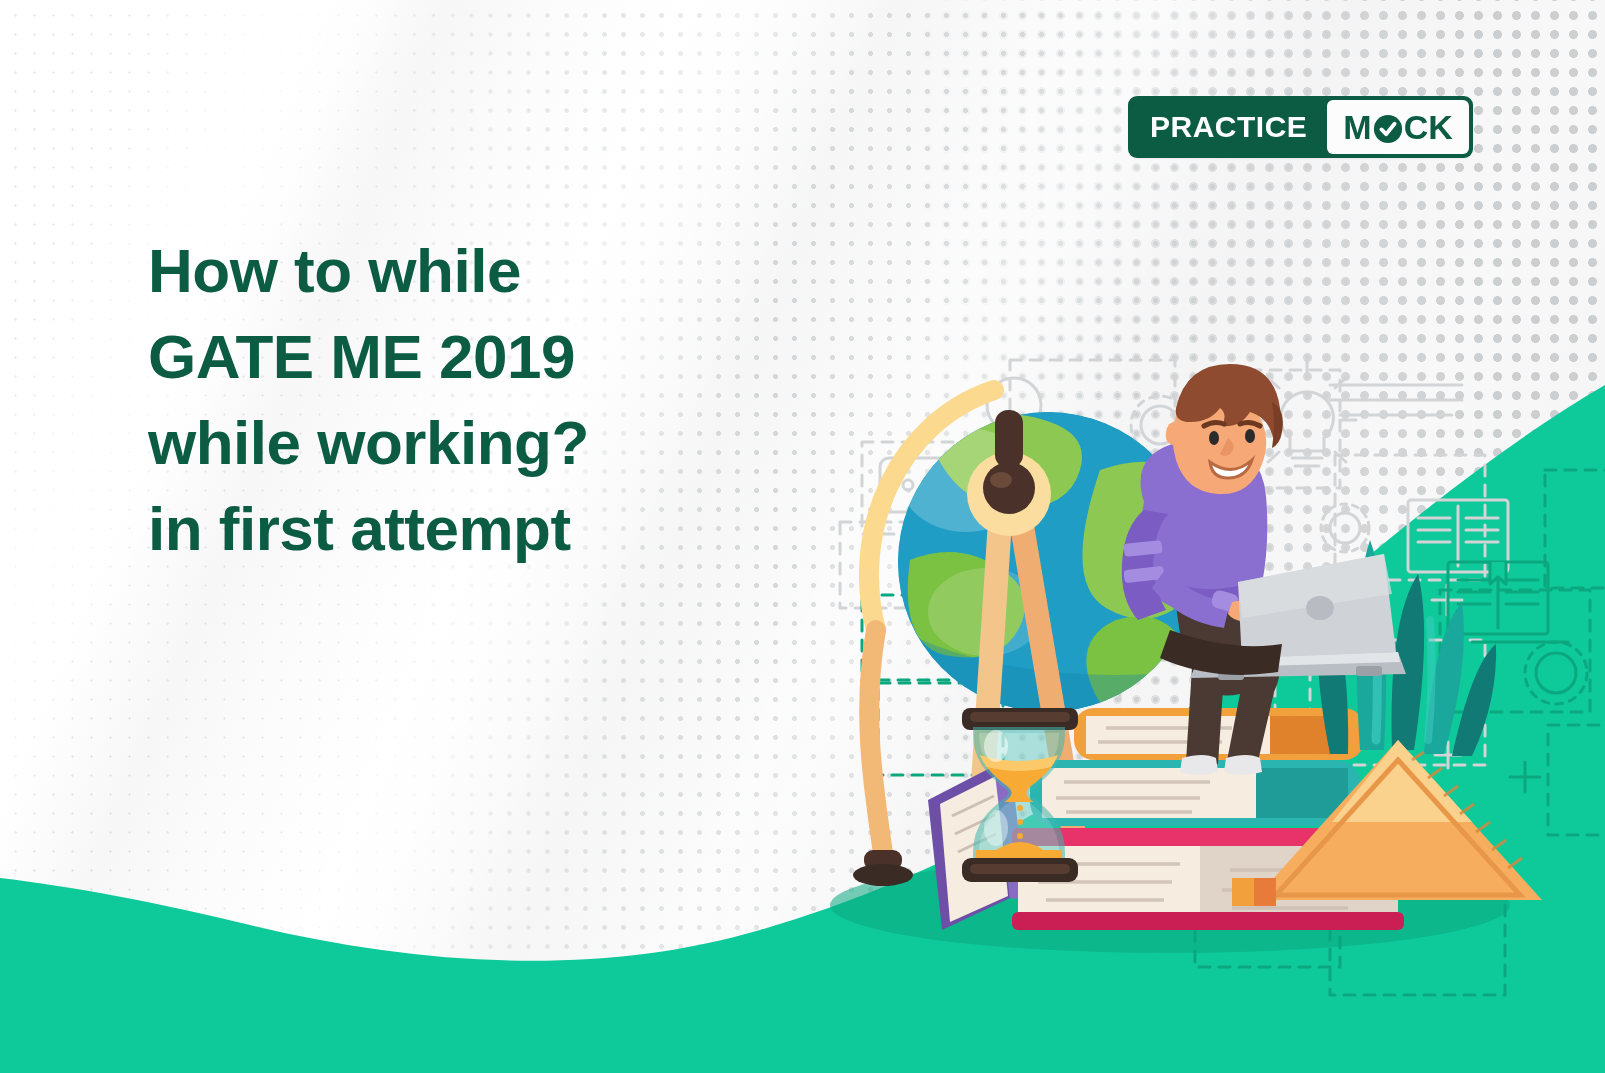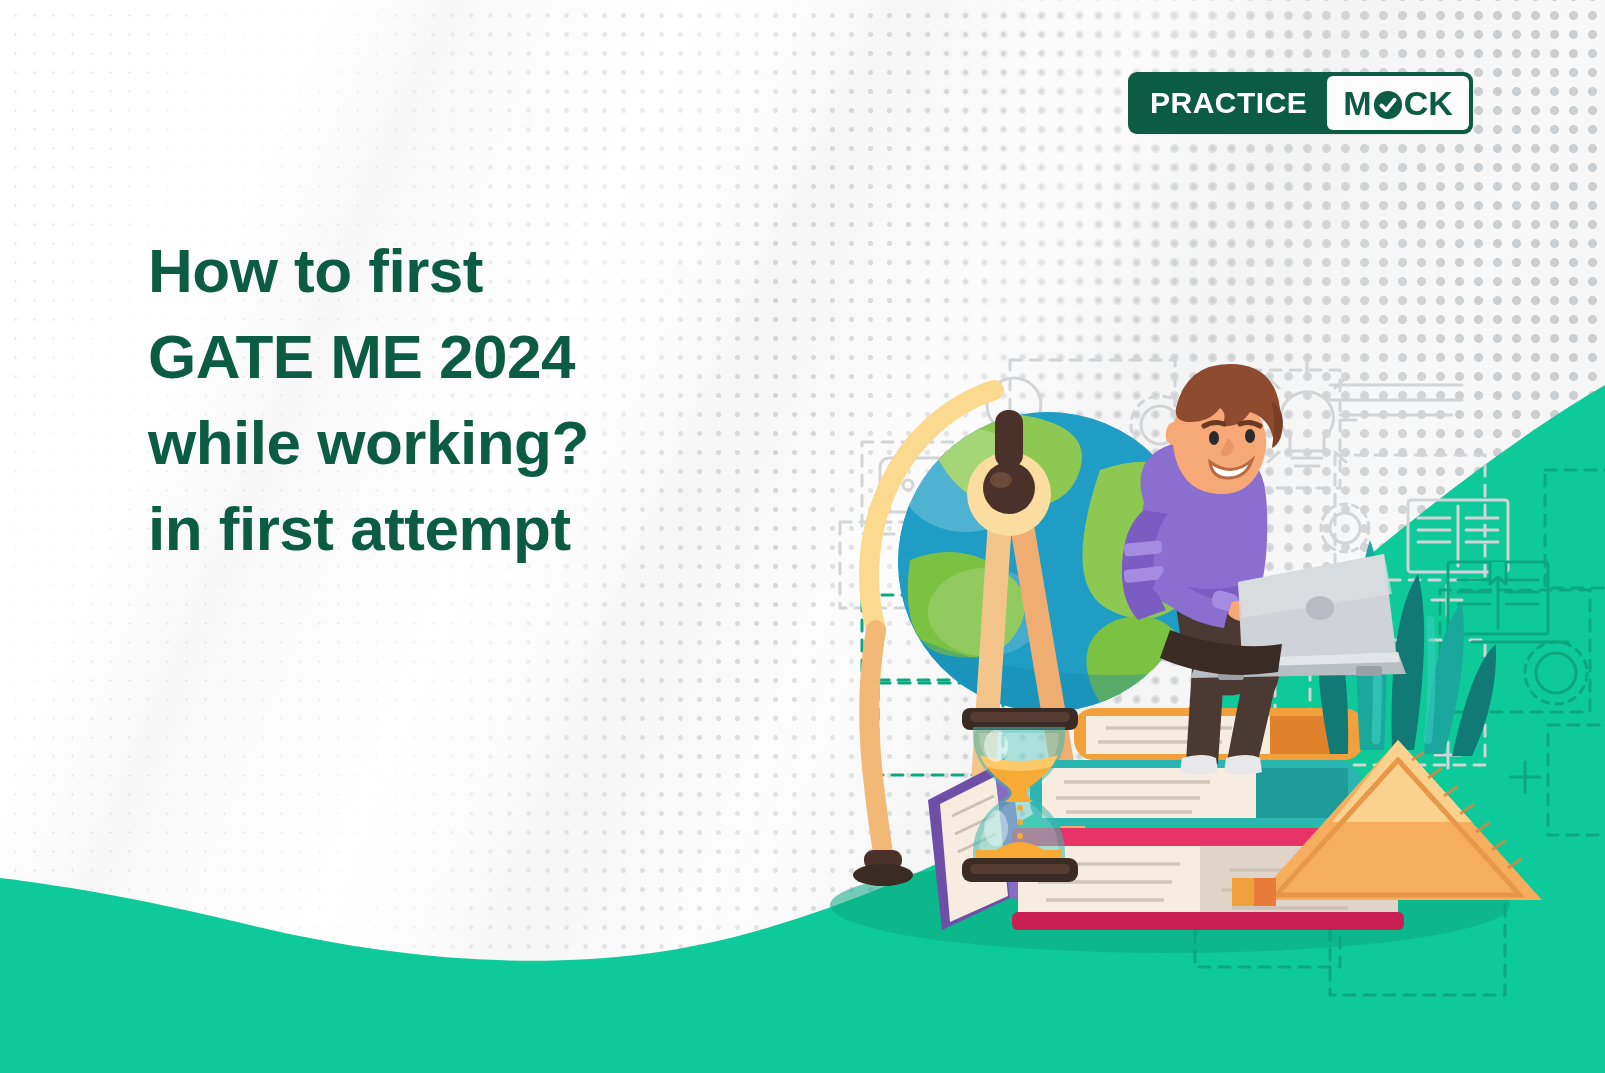--- a/index.html
+++ b/index.html
@@ -58,21 +58,21 @@
       linear-gradient(114deg, rgba(255,255,255,0) 30%, rgba(255,255,255,.55) 36%, rgba(255,255,255,0) 43%),
       linear-gradient(114deg, rgba(255,255,255,0) 50%, rgba(255,255,255,.35) 55%, rgba(255,255,255,0) 62%);
     pointer-events:none;
   }
 
   .wave-layer{ position:absolute; inset:0; }
   .wave-layer svg{ display:block; width:100%; height:100%; }
 
   
   .logo{
-    position:absolute; left:1128px; top:72px;
+    position:absolute; left:1128px; top:96px;
     display:flex; align-items:stretch;
     height:62px;
     border-radius:9px;
     overflow:hidden;
     background:#0b5c42;
     box-shadow:0 1px 2px rgba(0,0,0,.06);
   }
   .logo-practice{
     display:flex; align-items:center;
     padding:0 20px 0 22px;
@@ -462,19 +462,19 @@
             <circle cx="16" cy="16" r="15" fill="#0b5c42"></circle>
             <path d="M9 16.5 l5 5 l9 -11" fill="none" stroke="#ffffff" stroke-width="4.2" stroke-linecap="round" stroke-linejoin="round"></path>
           </svg>
         </span>
         <span>CK</span>
       </div>
     </div>
   </div>
 
   <div class="headline">
-    <span class="ln">How to first</span>
-    <span class="ln">GATE ME 2024</span>
+    <span class="ln">How to while</span>
+    <span class="ln">GATE ME 2019</span>
     <span class="ln">while working?</span>
     <span class="ln">in first attempt</span>
   </div>
 
 </div>
 
 </body></html>

